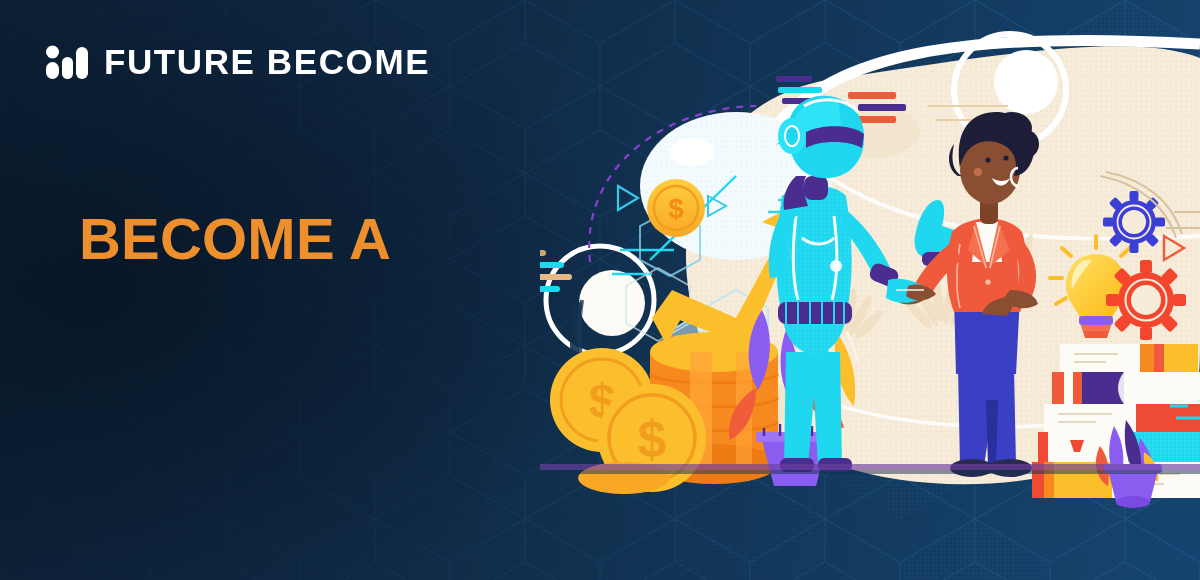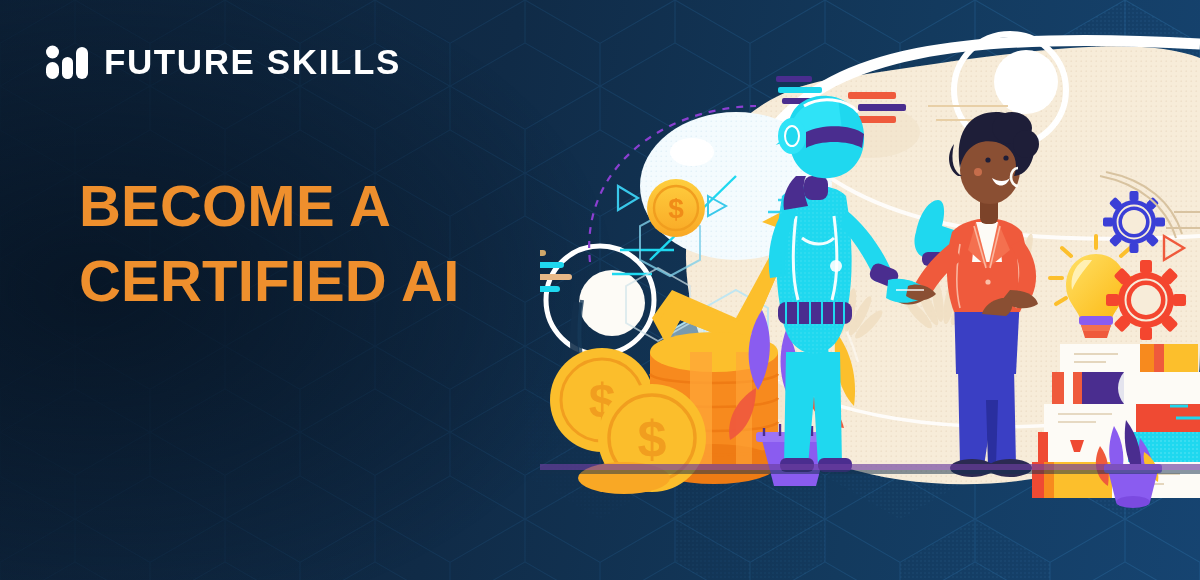--- a/index.html
+++ b/index.html
@@ -51,21 +51,21 @@
   .headline {
     position:absolute; left:79px; top:168px;
     z-index:40;
     color:#ee8f2d;
     font-size:58px;
     font-weight:bold;
     line-height:1.30;
     letter-spacing:0.2px;
     white-space:nowrap;
   }
-  .headline .ln { display:block; }
+  .headline .ln { display:block;margin-top:33px; }
 
   
   .art {
     position:absolute; right:0; top:0;
     width:660px; height:580px;
     z-index:30;
   }
   .art svg { display:block; }
 </style>
 </head>
@@ -606,21 +606,20 @@
     </svg>
   </div>
 
   <div class="logo">
     <svg class="logo-mark" width="44" height="34" viewBox="0 0 44 34">
       <circle cx="6.5" cy="7" r="6.5" fill="#ffffff"></circle>
       <rect x="0" y="17" width="13" height="17" rx="6.5" fill="#ffffff"></rect>
       <rect x="16" y="12" width="11" height="22" rx="5.5" fill="#ffffff"></rect>
       <rect x="30" y="2" width="12" height="32" rx="6" fill="#ffffff"></rect>
     </svg>
-    <span class="logo-text">FUTURE SKILLS</span>
+    <span class="logo-text">FUTURE BECOME</span>
   </div>
 
   <h1 class="headline">
     <span class="ln">BECOME A</span>
-    <span class="ln">CERTIFIED AI</span>
   </h1>
 
 </div>
 
 </body></html>

